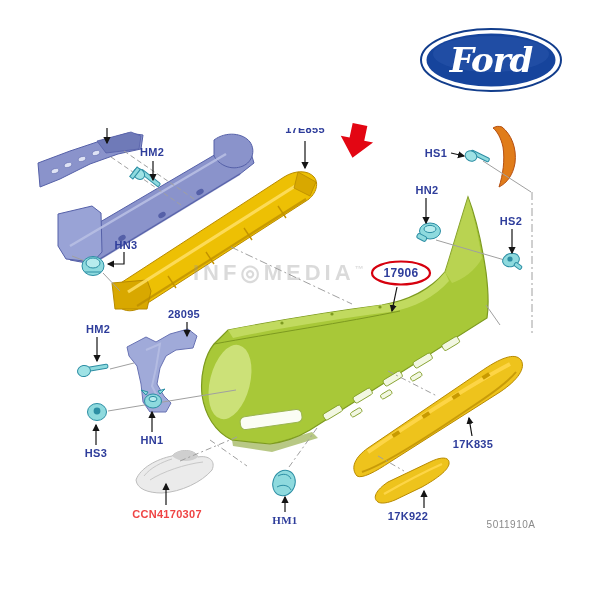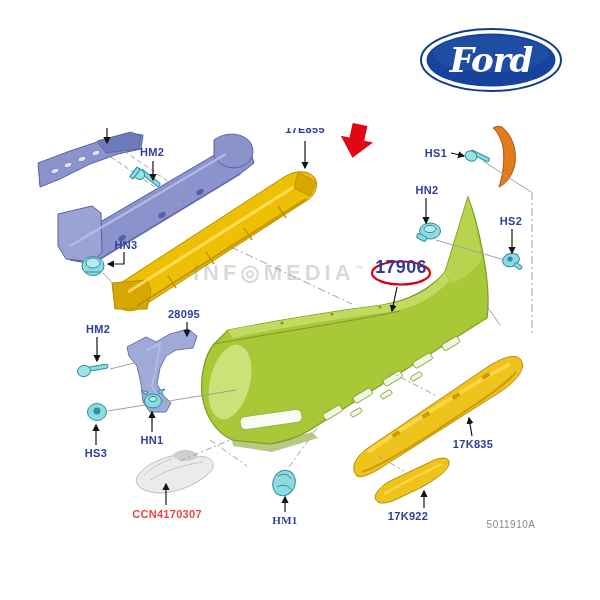--- a/index.html
+++ b/index.html
@@ -16,21 +16,21 @@
       color:rgba(150,150,150,0.35);letter-spacing:4px;white-space:nowrap;margin-top:36px;}
   .wm .tm{font-size:9px;vertical-align:super;letter-spacing:0;}
   
   #l-e855{left:305px;top:129px;}   #l-hm2t{left:152px;top:152px;}
   #l-hn3{left:126px;top:245px;}    #l-17787{left:184px;top:314px;}
   #l-hm2l{left:98px;top:329px;}    #l-hs3{left:96px;top:453px;text-align:right;}
   #l-hn1{left:152px;top:440px;}    #l-ccn{left:167px;top:514px;}
   #l-hm1{left:285px;top:520px;font-family:Liberation Serif, serif;}    #l-k922{left:408px;top:516px;}
   #l-k835{left:473px;top:444px;}   #l-hs1{left:436px;top:153px;}
   #l-hn2{left:427px;top:190px;}    #l-hs2{left:511px;top:221px;}
-  #l-17906{left:401px;top:267px;font-size:18px;}
+  #l-17906{left:401px;top:273px;font-size:12px;}
   #l-doc{left:511px;top:524px;}
 </style>
 </head>
 <body>
 
 <div class="stage">
 
 <svg width="600" height="600" viewBox="0 0 600 600">
   <defs>
     <marker id="arr" markerWidth="7" markerHeight="7" refX="5" refY="3" orient="auto">

